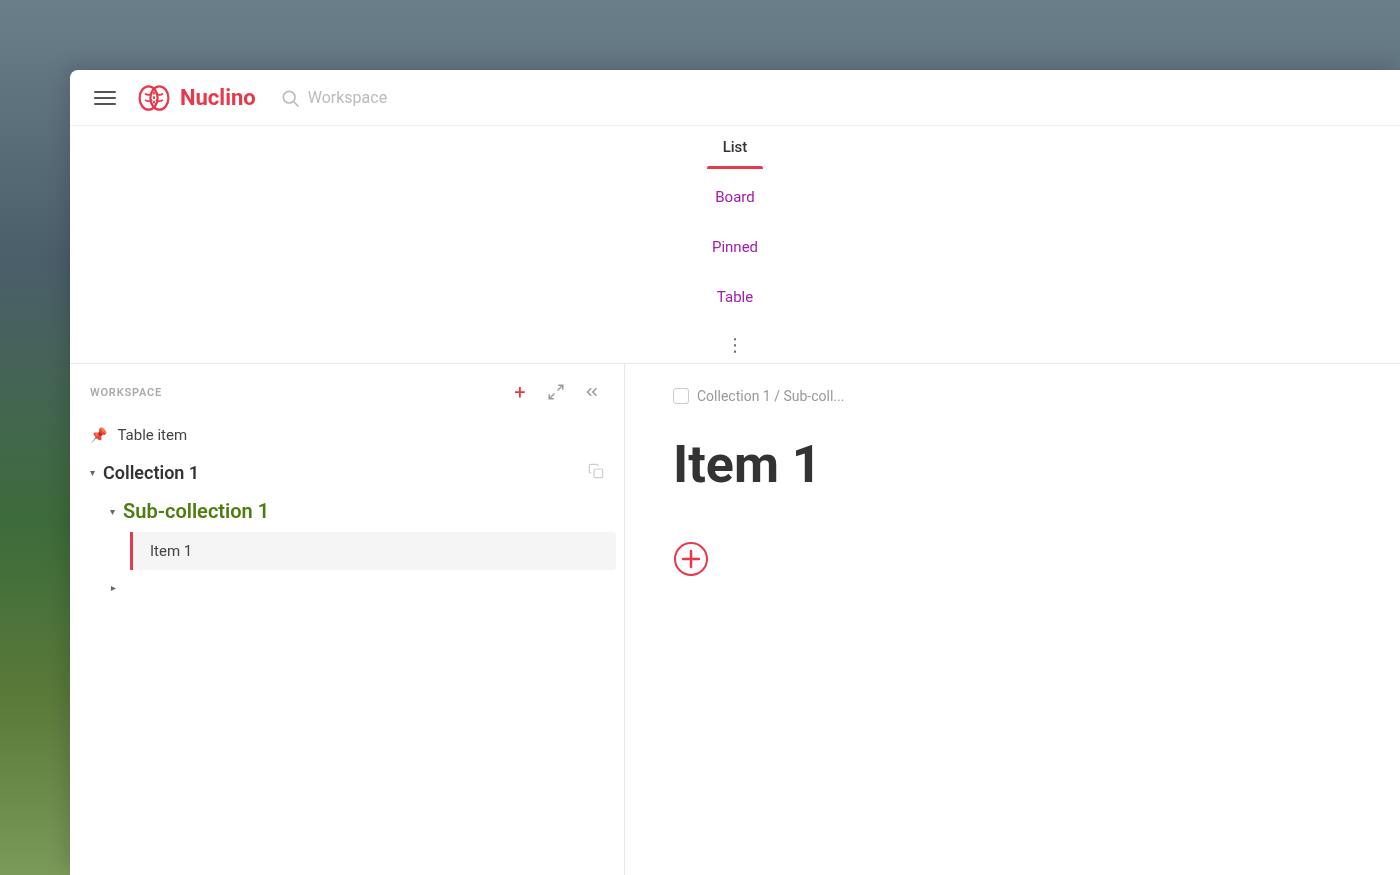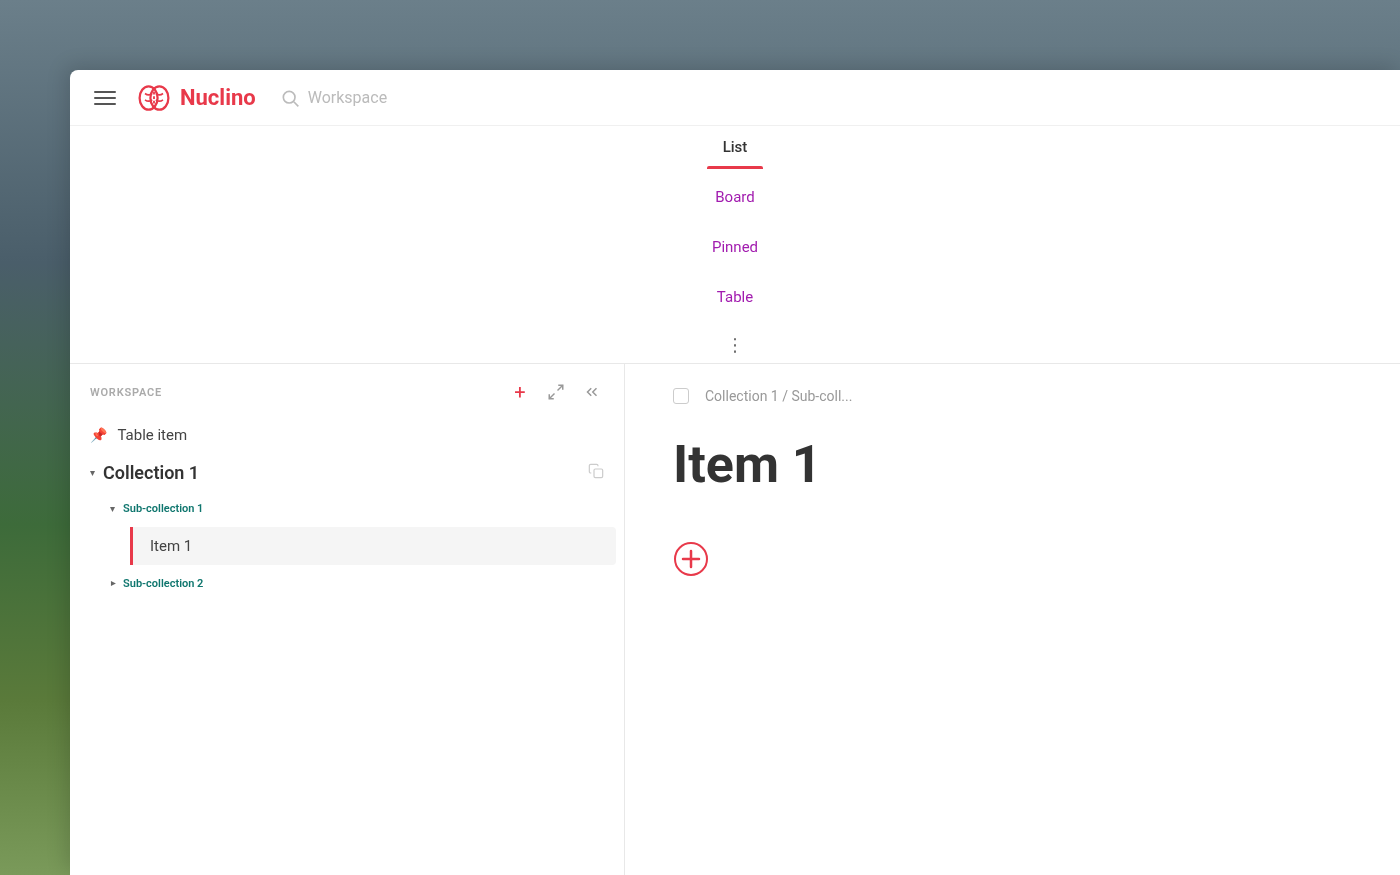--- a/index.html
+++ b/index.html
@@ -266,23 +266,23 @@
 
     .sub-collection-header {
       display: flex;
       align-items: center;
       padding: 8px 20px 8px 20px;
       cursor: pointer;
       position: relative;
     }
 
     .sub-collection-name {
-      font-size: 11px;
+      font-size: 20px;
       font-weight: 600;
-      color: #0f766e;
+      color: #4d7c0f;
       flex: 1;
     }
 
     .items-list {
       padding-left: 40px;
     }
 
     .list-item {
       padding: 10px 20px 10px 20px;
       font-size: 15px;
@@ -314,21 +314,21 @@
     
     .doc-area {
       flex: 1;
       padding: 24px 48px;
       overflow-y: auto;
     }
 
     .breadcrumb {
       display: flex;
       align-items: center;
-      gap: 16px;
+      gap: 8px;
       margin-bottom: 32px;
     }
 
     .breadcrumb-checkbox {
       width: 16px;
       height: 16px;
       border: 1.5px solid #ccc;
       border-radius: 3px;
       display: inline-block;
       flex-shrink: 0;
@@ -485,21 +485,20 @@
                   <span>Item 1</span>
                 </div>
 
 
               </div>
             </div>
 
             <div>
               <div class="sub-collection-header">
                 <span class="chevron right" style="transform: rotate(-90deg); display:inline-block;">▾</span>
-                <span class="sub-collection-name">Sub-collection 2</span>
                 <span class="copy-icon">
                   <svg width="16" height="16" viewBox="0 0 24 24" fill="none" stroke="#ccc" stroke-width="1.8">
                     <rect x="9" y="9" width="13" height="13" rx="2"></rect>
                       <path d="M5 15H4a2 2 0 01-2-2V4a2 2 0 012-2h9a2 2 0 012 2v1"></path>
                   </svg>
                 </span>
               </div>
             </div>
 
           </div>

